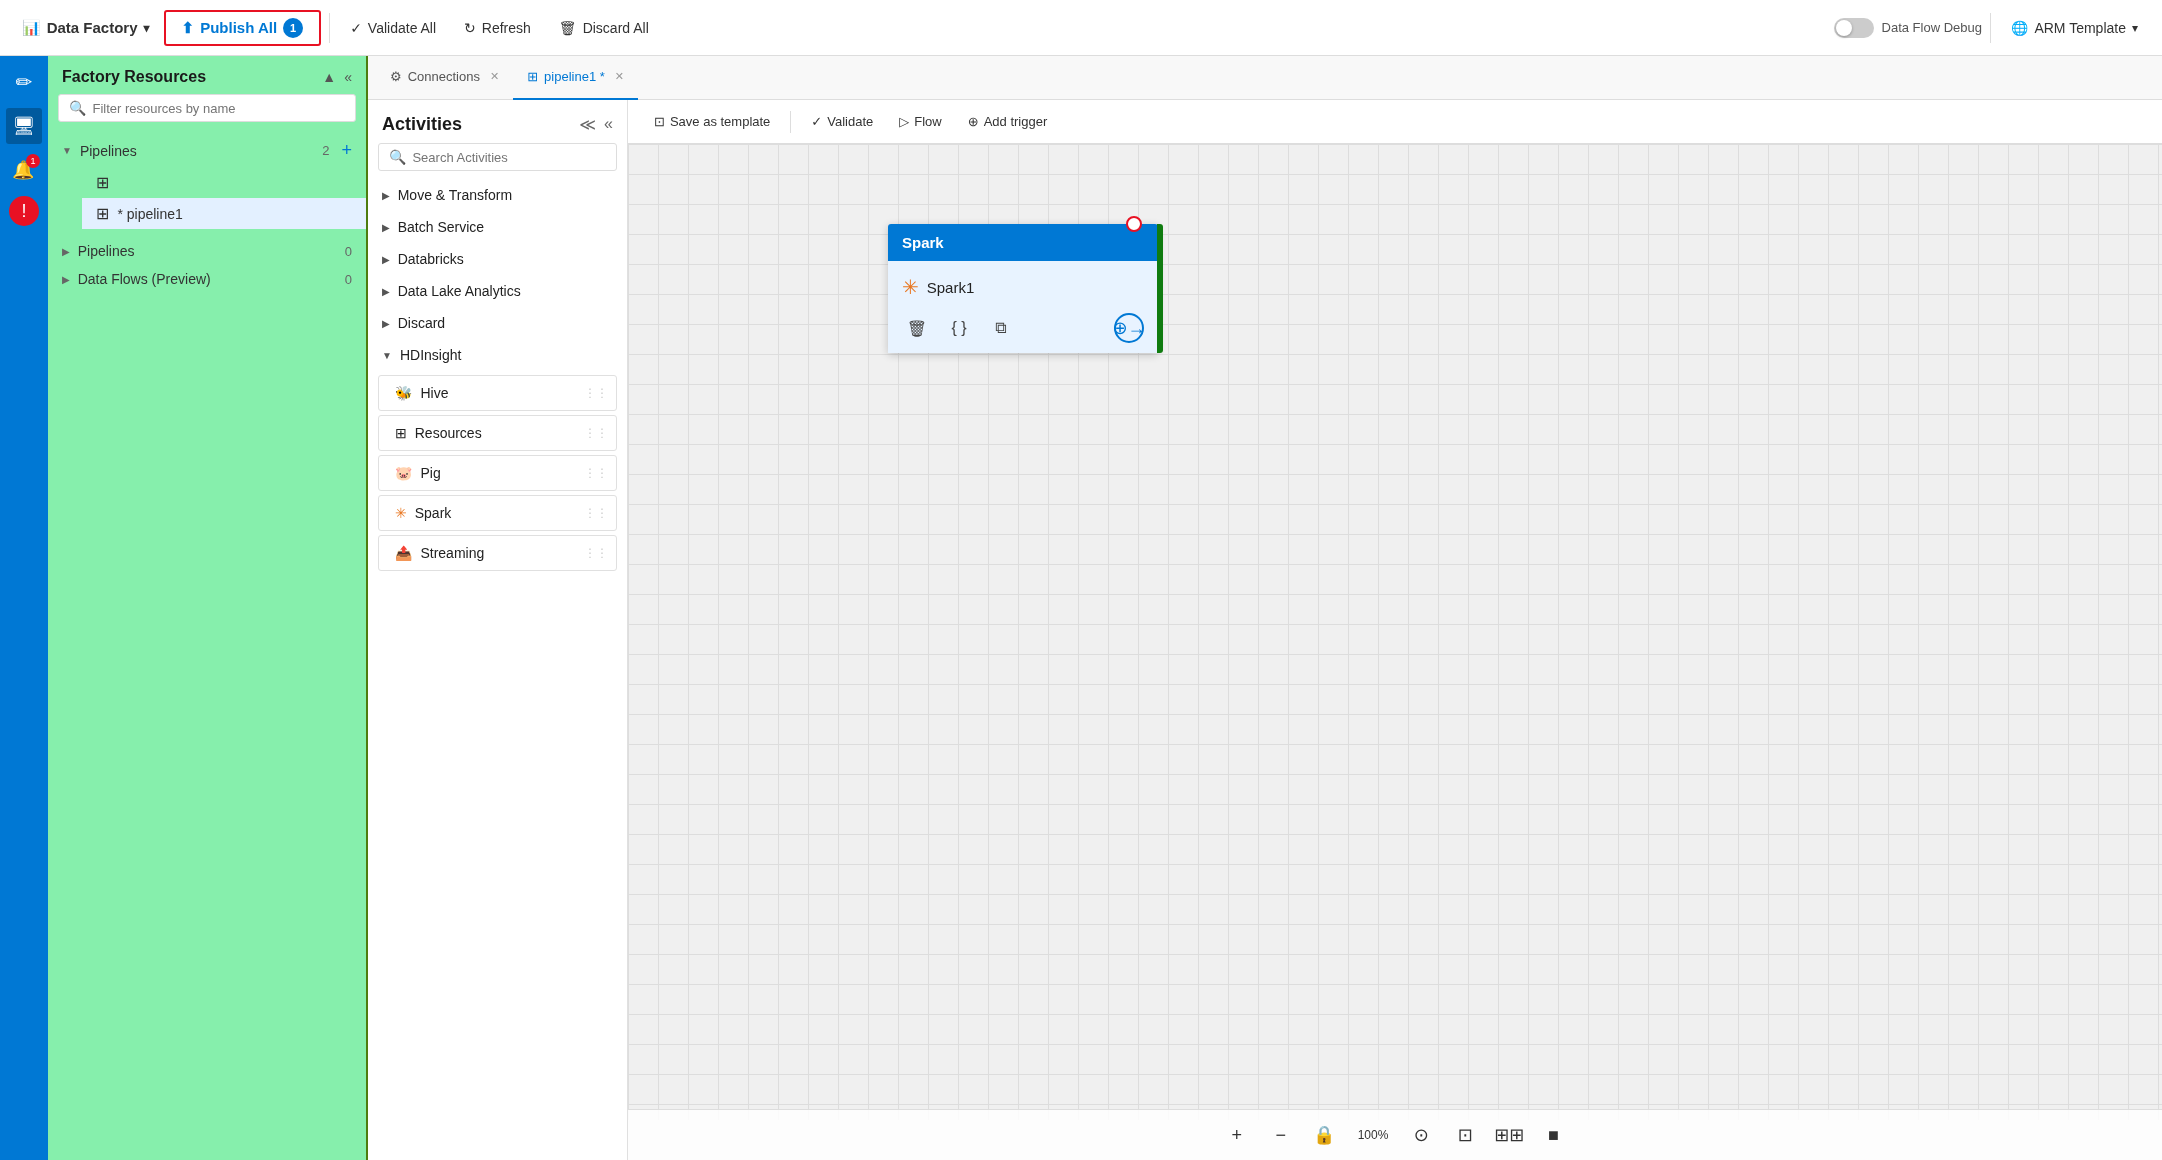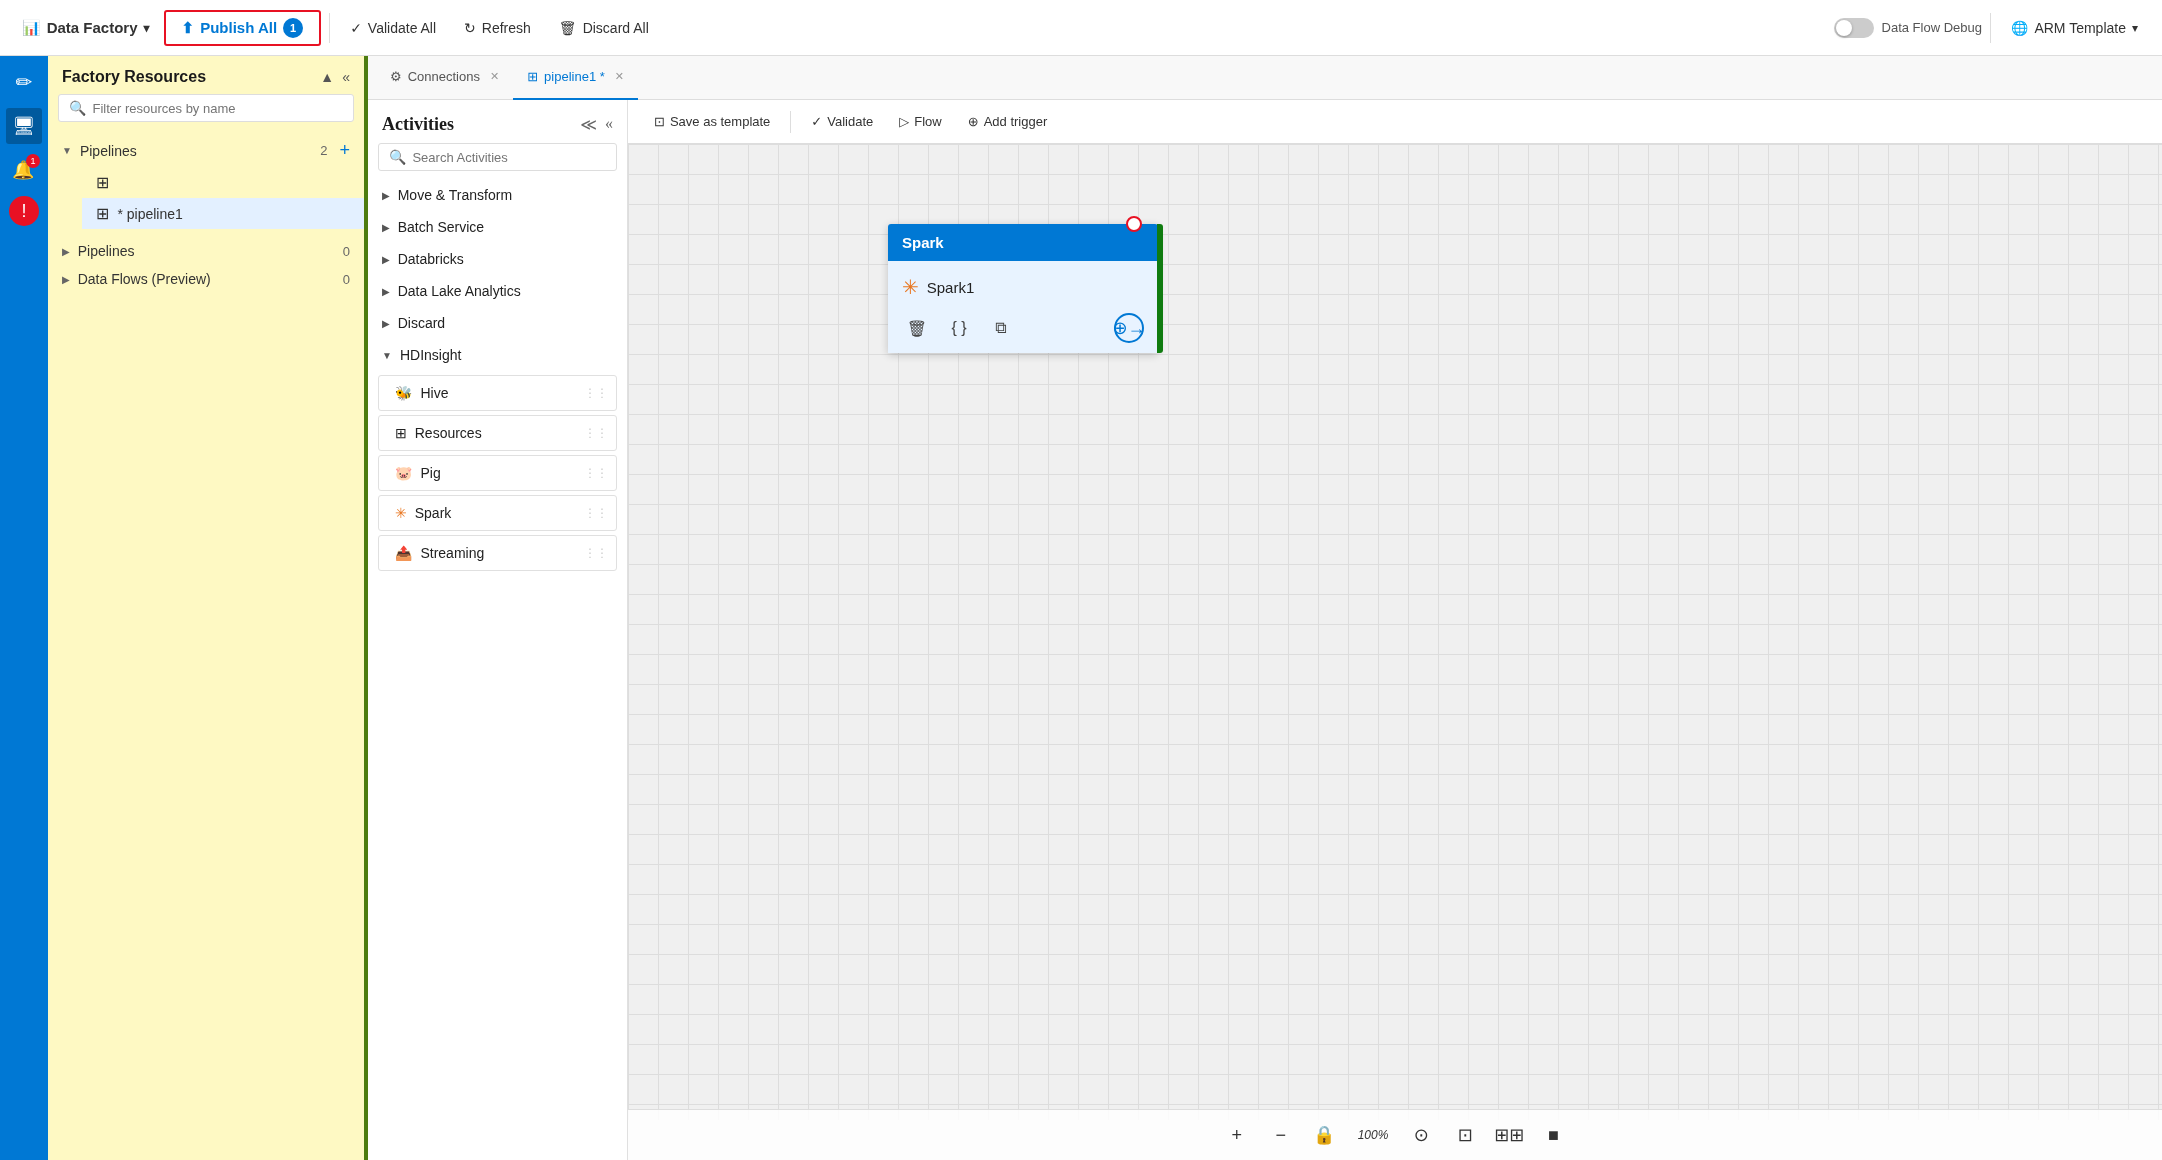--- a/index.html
+++ b/index.html
@@ -60,21 +60,21 @@
     }
     .icon-btn .notif {
       position: absolute; top: 2px; right: 2px; background: #e81123; color: #fff;
       border-radius: 50%; width: 14px; height: 14px; font-size: 9px;
       display: flex; align-items: center; justify-content: center;
     }
     .icon-btn.active { background: #005a9e; }
 
     
     #resources-panel {
-      width: 320px; background: #fef9c3; border-right: 4px solid #4d7c0f;
+      width: 320px; background: #86efac; border-right: 2px solid #4d7c0f;
       display: flex; flex-direction: column;
     }
     .panel-header {
       display: flex; align-items: center; justify-content: space-between;
       padding: 12px 14px 8px;
     }
     .panel-title { font-size: 16px; font-weight: 700; color: #1a1a1a; }
     .panel-header-icons { display: flex; gap: 8px; align-items: center; color: #555; cursor: pointer; }
     .search-box {
       display: flex; align-items: center; gap: 6px;
@@ -111,21 +111,20 @@
       height: 44px; cursor: pointer; font-size: 13px; color: #555;
       border-bottom: 2px solid transparent; white-space: nowrap;
     }
     .tab.active { color: #0078d4; border-bottom-color: #0078d4; }
     .tab .close-x { color: #999; font-size: 11px; margin-left: 4px; }
 
     
     .activities-header {
       display: flex; align-items: center; justify-content: space-between;
       padding: 14px 14px 8px;
-      font-family: Liberation Serif, serif;
     }
     .activities-title { font-size: 18px; font-weight: 700; color: #1a1a1a; }
     .activities-controls { display: flex; gap: 8px; color: #666; cursor: pointer; font-size: 16px; }
     .act-search {
       display: flex; align-items: center; gap: 6px;
       border: 1px solid #ddd; border-radius: 3px; padding: 5px 10px;
       margin: 0 10px 8px; background: #fff;
     }
     .act-search input {
       border: none; outline: none; font-size: 13px; color: #999; background: transparent; width: 100%;
@@ -464,21 +463,21 @@
                 <div class="spark-action-btn">⧉</div>
                 <div class="spark-add-btn">⊕→</div>
               </div>
             </div>
           </div>
 
           <div class="canvas-bottom">
             <div class="bottom-btn">+</div>
             <div class="bottom-btn">−</div>
             <div class="bottom-btn">🔒</div>
-            <div class="bottom-btn" style="font-size:12px; width:auto; padding:0 6px;font-style:italic;">
+            <div class="bottom-btn" style="font-size:12px; width:auto; padding:0 6px;">
               <span>100%</span>
             </div>
             <div class="bottom-btn">⊙</div>
             <div class="bottom-btn">⊡</div>
             <div class="bottom-btn">⊞⊞</div>
             <div class="bottom-btn">■</div>
           </div>
         </div>
       </div>
     </div>

